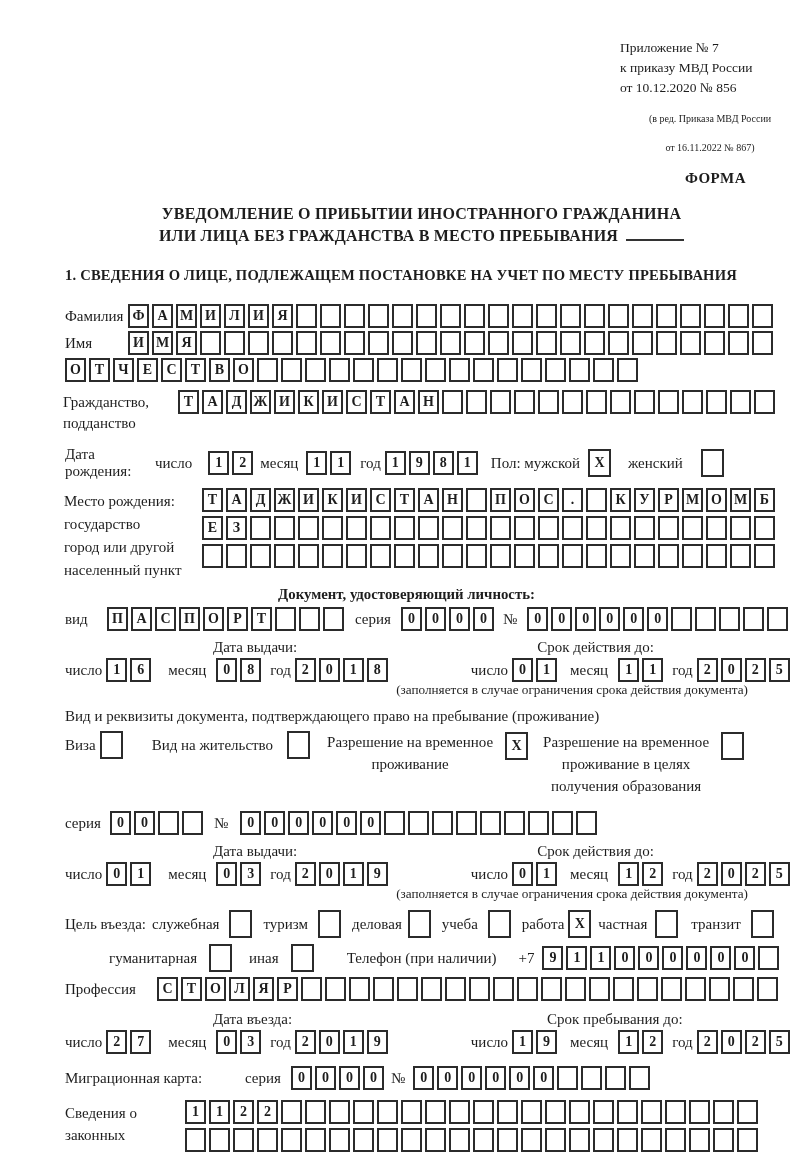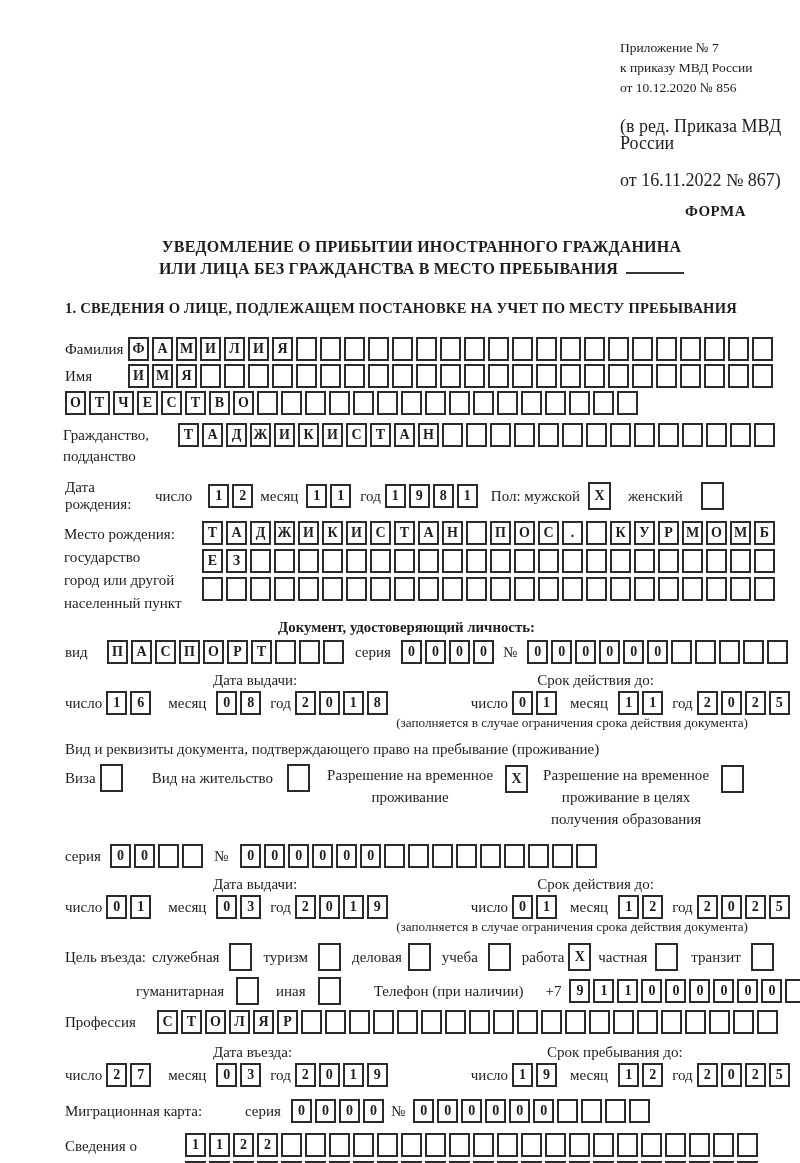--- a/index.html
+++ b/index.html
@@ -2,21 +2,21 @@
 <html><head>
 <meta charset="utf-8">
 <style>
   html,body{margin:0;padding:0;background:#888;}
   .page{
     width:800px;height:1163px;background:#ffffff;margin:0 auto;
     font-family:"Liberation Serif","DejaVu Serif",serif;color:#1d1d1d;
     box-sizing:border-box;padding:38px 22px 10px 65px;position:relative;overflow:hidden;
   }
   .hdr{margin-left:555px;width:180px;font-size:13.5px;line-height:20px;}
-  .hdr .sub{font-size:18px;line-height:17px;margin-top:20px;}
+  .hdr .sub{font-size:10px;line-height:17px;margin-top:12px;text-align:center;}
   .forma{text-align:right;font-weight:bold;font-size:15px;margin:14px 32px 0 0;letter-spacing:.5px;}
   .title{text-align:center;font-weight:bold;font-size:16px;line-height:22px;margin-top:16px;letter-spacing:.2px;}
   .blank-line{display:inline-block;width:58px;border-bottom:2px solid #333;height:14px;margin-left:8px;}
   .sec{font-weight:bold;font-size:14.6px;margin-top:20px;letter-spacing:.2px;}
   .row{display:flex;align-items:center;}
   .row.top{align-items:flex-start;}
   .lbl{font-size:15px;flex:0 0 auto;}
   .lbl .l2{display:block;}
   .boxes{display:flex;flex:0 0 auto;}
   .box{
@@ -538,21 +538,21 @@
         </span>
       </span>
     <span class="row" style="margin-left:10px;">
         <span class="lbl">транзит</span>
         <span class="boxes cb" style="margin-left:10px;">
           <span class="box"></span>
         </span>
       </span>
   </div>
   <div class="row" style="margin-top:6px;">
-    <span class="row" style="margin-left:71px;text-align:right;">
+    <span class="row" style="margin-left:44px;text-align:right;">
         <span class="lbl">гуманитарная</span>
         <span class="boxes cb" style="margin-left:12px;">
           <span class="box"></span>
         </span>
       </span>
     <span class="row" style="margin-left:14px;">
         <span class="lbl">иная</span>
         <span class="boxes cb" style="margin-left:12px;">
           <span class="box"></span>
         </span>

